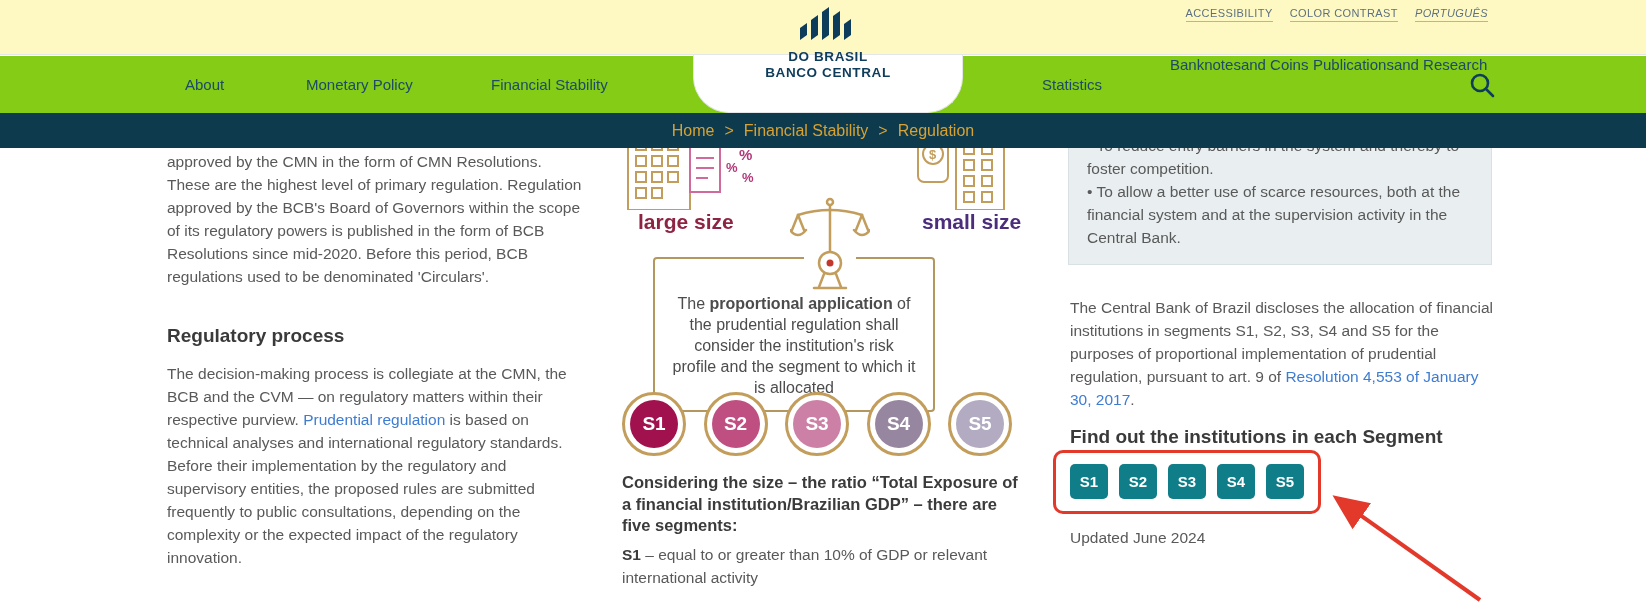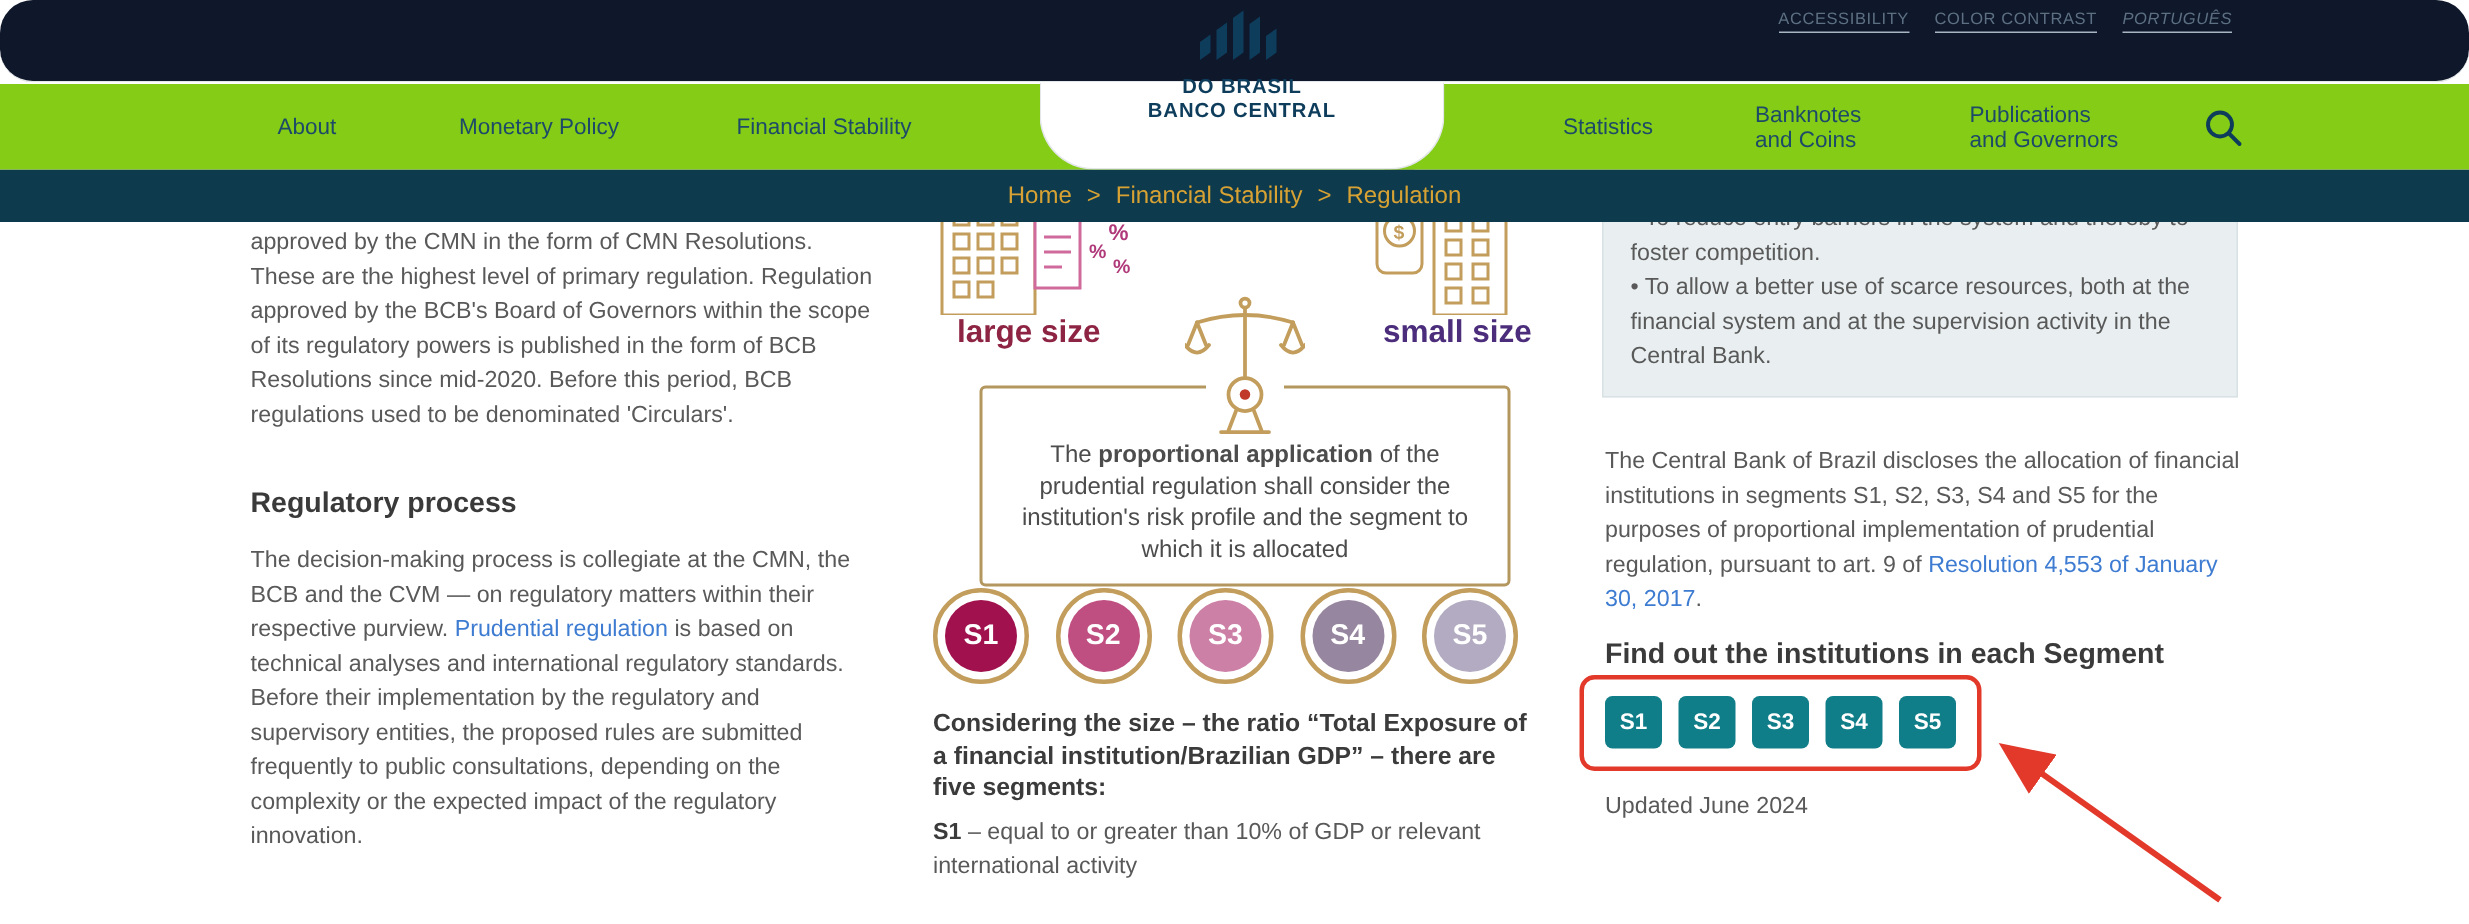--- a/index.html
+++ b/index.html
@@ -1,27 +1,27 @@
 <!DOCTYPE html>
 <html><head>
 <meta charset="utf-8">
 <style>
   * { margin:0; padding:0; box-sizing:border-box; }
   body { background:#888; font-family:"Liberation Sans", sans-serif; }
   #page { position:relative; width:1646px; height:616px; background:#fff; overflow:hidden; margin:0 auto; font-family:"Liberation Sans", sans-serif; }
 
   
-  .topbar { position:absolute; top:0; left:0; right:0; height:55px; background:#0f172a; border-bottom:1px solid #e4e7e9; z-index:6;border-radius:22px; }
+  .topbar { position:absolute; top:0; left:0; right:0; height:55px; background:#fef9c3; border-bottom:1px solid #e4e7e9; z-index:6; }
   .topbar-links { position:absolute; top:7px; right:158px; display:flex; gap:17px; }
   .top-link { font-size:11px; color:#5d7083; letter-spacing:.4px; border-bottom:1px solid #a8b6c1; padding-bottom:2px; cursor:pointer; white-space:nowrap; }
   .top-link.pt { font-style:italic; }
 
   .nav { position:absolute; top:56px; left:0; right:0; height:57px; background:#84cc16; z-index:6; }
   .nav-item { position:absolute; top:0; height:57px; display:flex; align-items:center; font-size:15px; color:#1c4a68; cursor:pointer; white-space:nowrap; }
-  .nav-item.two-line { flex-direction:column; align-items:flex-start; justify-content:center; line-height:17px; }
+  .nav-item.two-line { flex-direction:row; align-items:flex-start; justify-content:center; line-height:17px; }
   .search-btn { position:absolute; top:15px; left:1468px; width:28px; height:28px; cursor:pointer; }
 
   .logo-tab-border { position:absolute; top:55px; left:693px; width:270px; height:58px; background:#fff; border:1px solid #e4e7e9; border-top:none; border-radius:0 0 36px 36px; z-index:6; }
   .logo-box { position:absolute; top:6px; left:693px; width:270px; z-index:8; text-align:center; cursor:pointer; }
   .logo-title { margin-top:3px; font-size:13.5px; font-weight:bold; color:#0e3d5c; letter-spacing:.6px; line-height:16px; }
 
   
   .breadcrumb { position:absolute; top:113px; left:0; right:0; height:35px; background:#0d3a4d; z-index:5; display:flex; align-items:center; justify-content:center; gap:10px; font-size:16px; color:#d7a233; }
   .crumb { cursor:pointer; }
   .crumb.current { cursor:default; }
@@ -33,21 +33,21 @@
 
   
   .left-col { position:absolute; left:167px; top:150px; width:416px; z-index:1; }
   .left-col .section-heading { margin-top:36px; }
   .left-col .para2 { margin-top:15px; }
 
   
   .buildings-svg { position:absolute; left:618px; top:112px; z-index:1; }
   .large-label { position:absolute; left:638px; top:210px; font-size:21px; font-weight:bold; color:#8e2443; z-index:1; }
   .small-label { position:absolute; left:922px; top:210px; font-size:21px; font-weight:bold; color:#4b2d7c; z-index:1; }
-  .prop-box { position:absolute; left:653px; top:257px; width:354px; border:2px solid #b3975e; border-radius:4px; background:#fff; padding:34px 16px 12px; text-align:center; font-size:16px; line-height:21px; color:#4c4c4c; z-index:1; }
+  .prop-box { position:absolute; left:653px; top:257px; width:282px; border:2px solid #b3975e; border-radius:4px; background:#fff; padding:34px 16px 12px; text-align:center; font-size:16px; line-height:21px; color:#4c4c4c; z-index:1; }
   .scale-svg { position:absolute; left:790px; top:196px; z-index:2; }
   .segments { position:absolute; left:622px; top:392px; width:390px; display:flex; justify-content:space-between; z-index:1; }
   .seg-outer { width:64px; height:64px; border:3px solid #c29d5c; border-radius:50%; display:flex; align-items:center; justify-content:center; background:#fff; }
   .seg-inner { width:48px; height:48px; border-radius:50%; color:#fff; font-weight:bold; font-size:19px; display:flex; align-items:center; justify-content:center; }
   .seg-c1 { background:#a0114e; } .seg-c2 { background:#bf4e81; } .seg-c3 { background:#cd80a6; }
   .seg-c4 { background:#96869f; } .seg-c5 { background:#b2abc1; }
   .mid-caption { position:absolute; left:622px; top:472px; width:398px; font-size:16.5px; line-height:21.5px; font-weight:bold; color:#3b3b3b; z-index:1; }
   .s1-def { position:absolute; left:622px; top:543px; width:398px; z-index:1; }
   .s1-def b { color:#3b3b3b; }
 
@@ -219,21 +219,21 @@
     <div class="nav-item" style="left:185px">About</div>
     <div class="nav-item" style="left:306px">Monetary Policy</div>
     <div class="nav-item" style="left:491px">Financial Stability</div>
     <div class="nav-item" style="left:1042px">Statistics</div>
     <div class="nav-item two-line" style="left:1170px">
       <span>Banknotes</span>
       <span>and Coins</span>
     </div>
     <div class="nav-item two-line" style="left:1313px">
       <span>Publications</span>
-      <span>and Governors</span>
+      <span>and Research</span>
     </div>
     <svg class="search-btn" viewBox="0 0 28 28">
       <circle cx="12" cy="12" r="8" fill="none" stroke="#0e3d5c" stroke-width="2.6"></circle>
       <line x1="18" y1="18" x2="25" y2="25" stroke="#0e3d5c" stroke-width="2.6" stroke-linecap="round"></line>
     </svg>
   </div>
 
   <div class="logo-tab-border"></div>
   <div class="logo-box">
     <svg width="64" height="36" viewBox="0 0 64 36">

